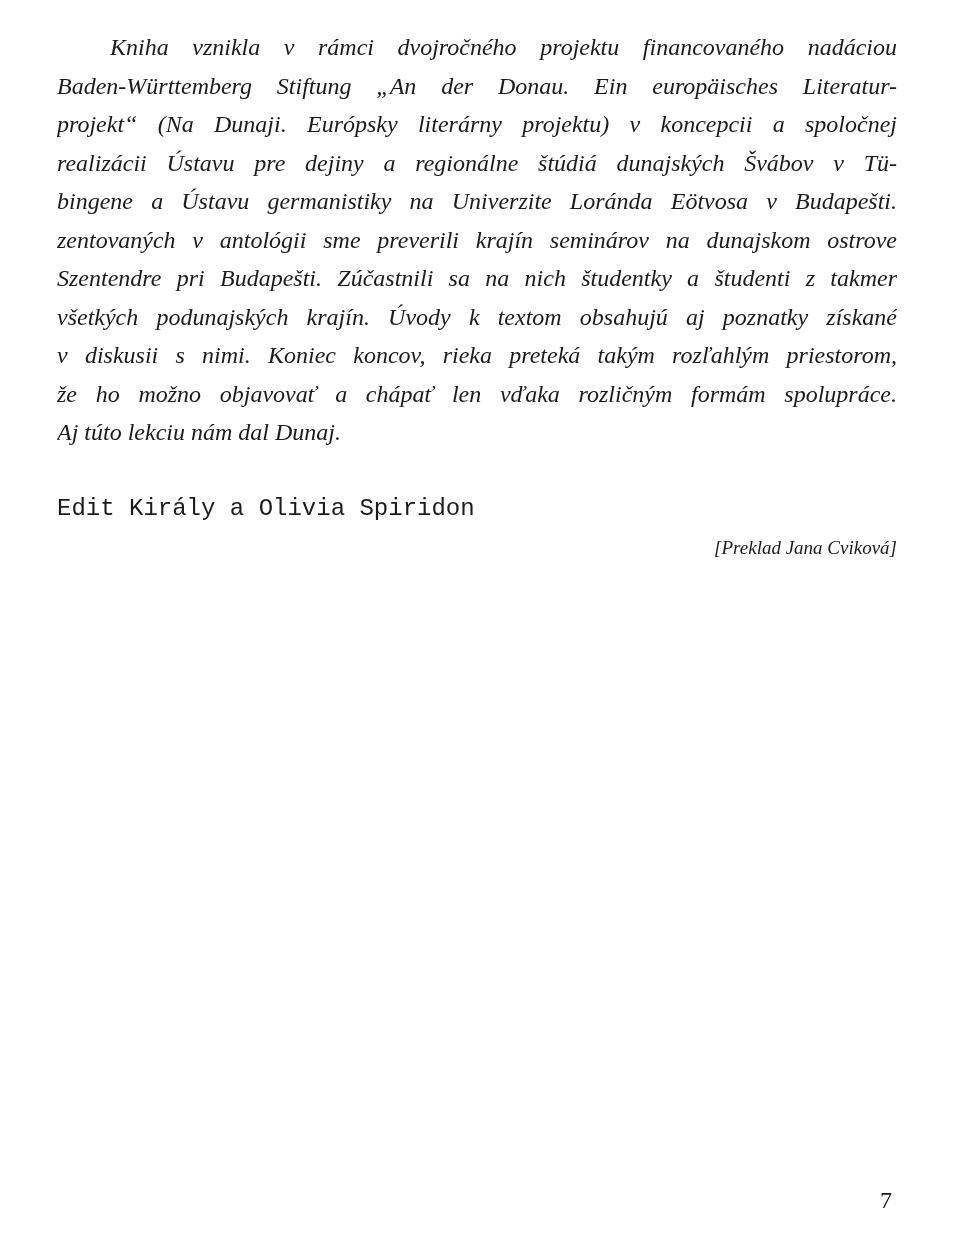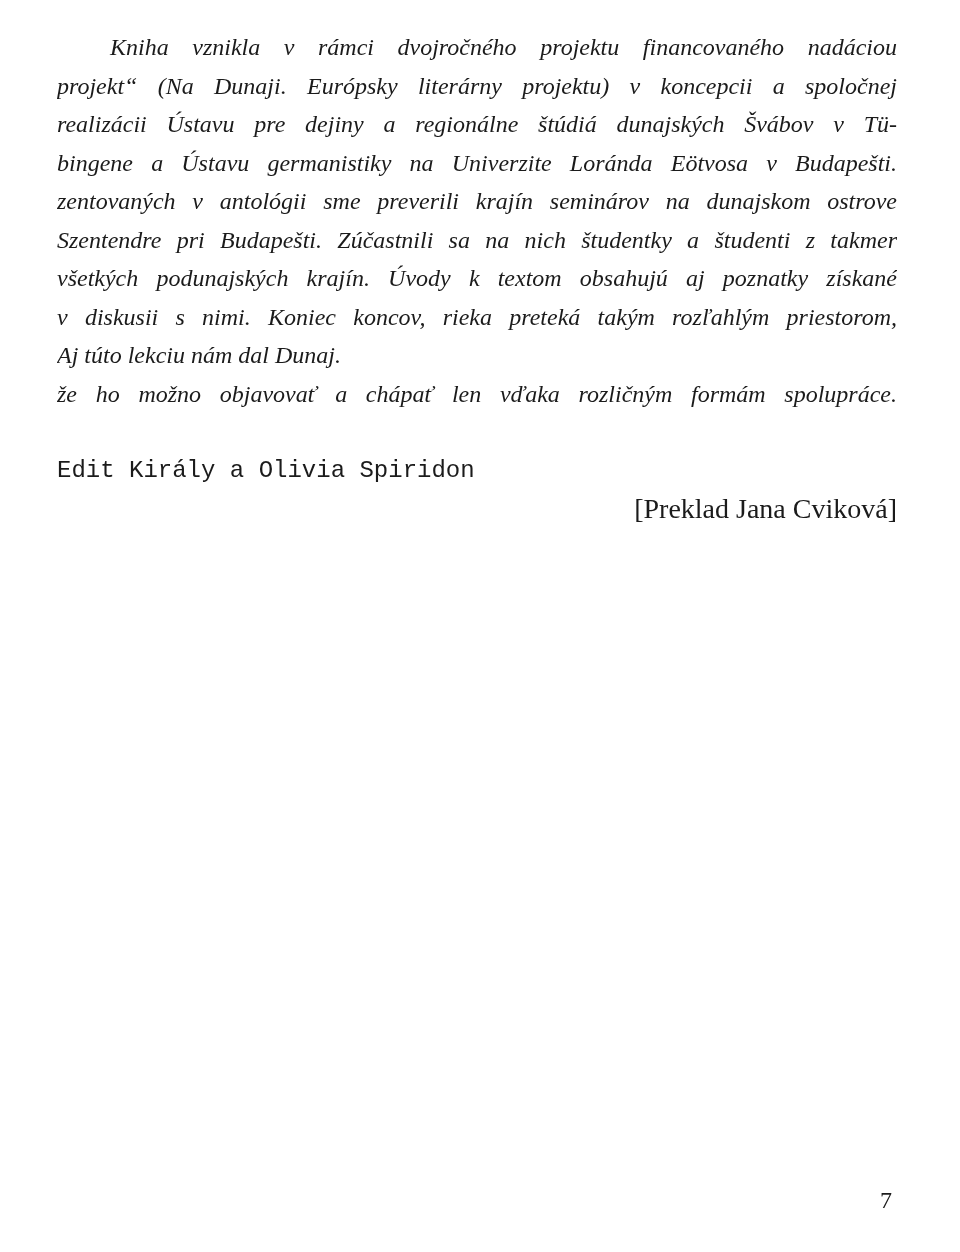--- a/index.html
+++ b/index.html
@@ -32,47 +32,49 @@
   .line.first { text-indent: 53px; }
   .line.last  { text-align-last: left; }
   .signature {
     margin-top: 38.5px;
     font-size: 24px;
     line-height: 38.5px;
     text-align: left;
     font-family: Liberation Mono, monospace;
   }
   .translation {
-    font-size: 28px;
+    font-size: 19px;
     line-height: 38.5px;
+    font-style: italic;
     text-align: right;
   }
   .pagenum {
     position: absolute;
     right: 68px;
     bottom: 40px;
     font-size: 24px;
     line-height: 24px;
   }
 </style>
 </head>
 <body>
 
 <div class="page">
   <div class="para">
     <div class="line first">Kniha vznikla v rámci dvojročného projektu financovaného nadáciou</div>
+    <div class="line">Baden-Württemberg Stiftung „An der Donau. Ein europäisches Literatur-</div>
     <div class="line">projekt“ (Na Dunaji. Európsky literárny projektu) v koncepcii a spoločnej</div>
     <div class="line">realizácii Ústavu pre dejiny a regionálne štúdiá dunajských Švábov v Tü-</div>
     <div class="line">bingene a Ústavu germanistiky na Univerzite Loránda Eötvosa v Budapešti.</div>
     <div class="line">zentovaných v antológii sme preverili krajín seminárov na dunajskom ostrove</div>
     <div class="line">Szentendre pri Budapešti. Zúčastnili sa na nich študentky a študenti z takmer</div>
     <div class="line">všetkých podunajských krajín. Úvody k textom obsahujú aj poznatky získané</div>
     <div class="line">v diskusii s nimi. Koniec koncov, rieka preteká takým rozľahlým priestorom,</div>
+    <div class="line">že ho možno objavovať a chápať len vďaka rozličným formám spolupráce.</div>
     <div class="line last">Aj túto lekciu nám dal Dunaj.</div>
-    <div class="line">že ho možno objavovať a chápať len vďaka rozličným formám spolupráce.</div>
   </div>
 
   <div class="signature">Edit Király a Olivia Spiridon</div>
 
   <div class="translation">[Preklad Jana Cviková]</div>
 </div>
 
 <div class="pagenum">7</div>
 
 </body></html>

